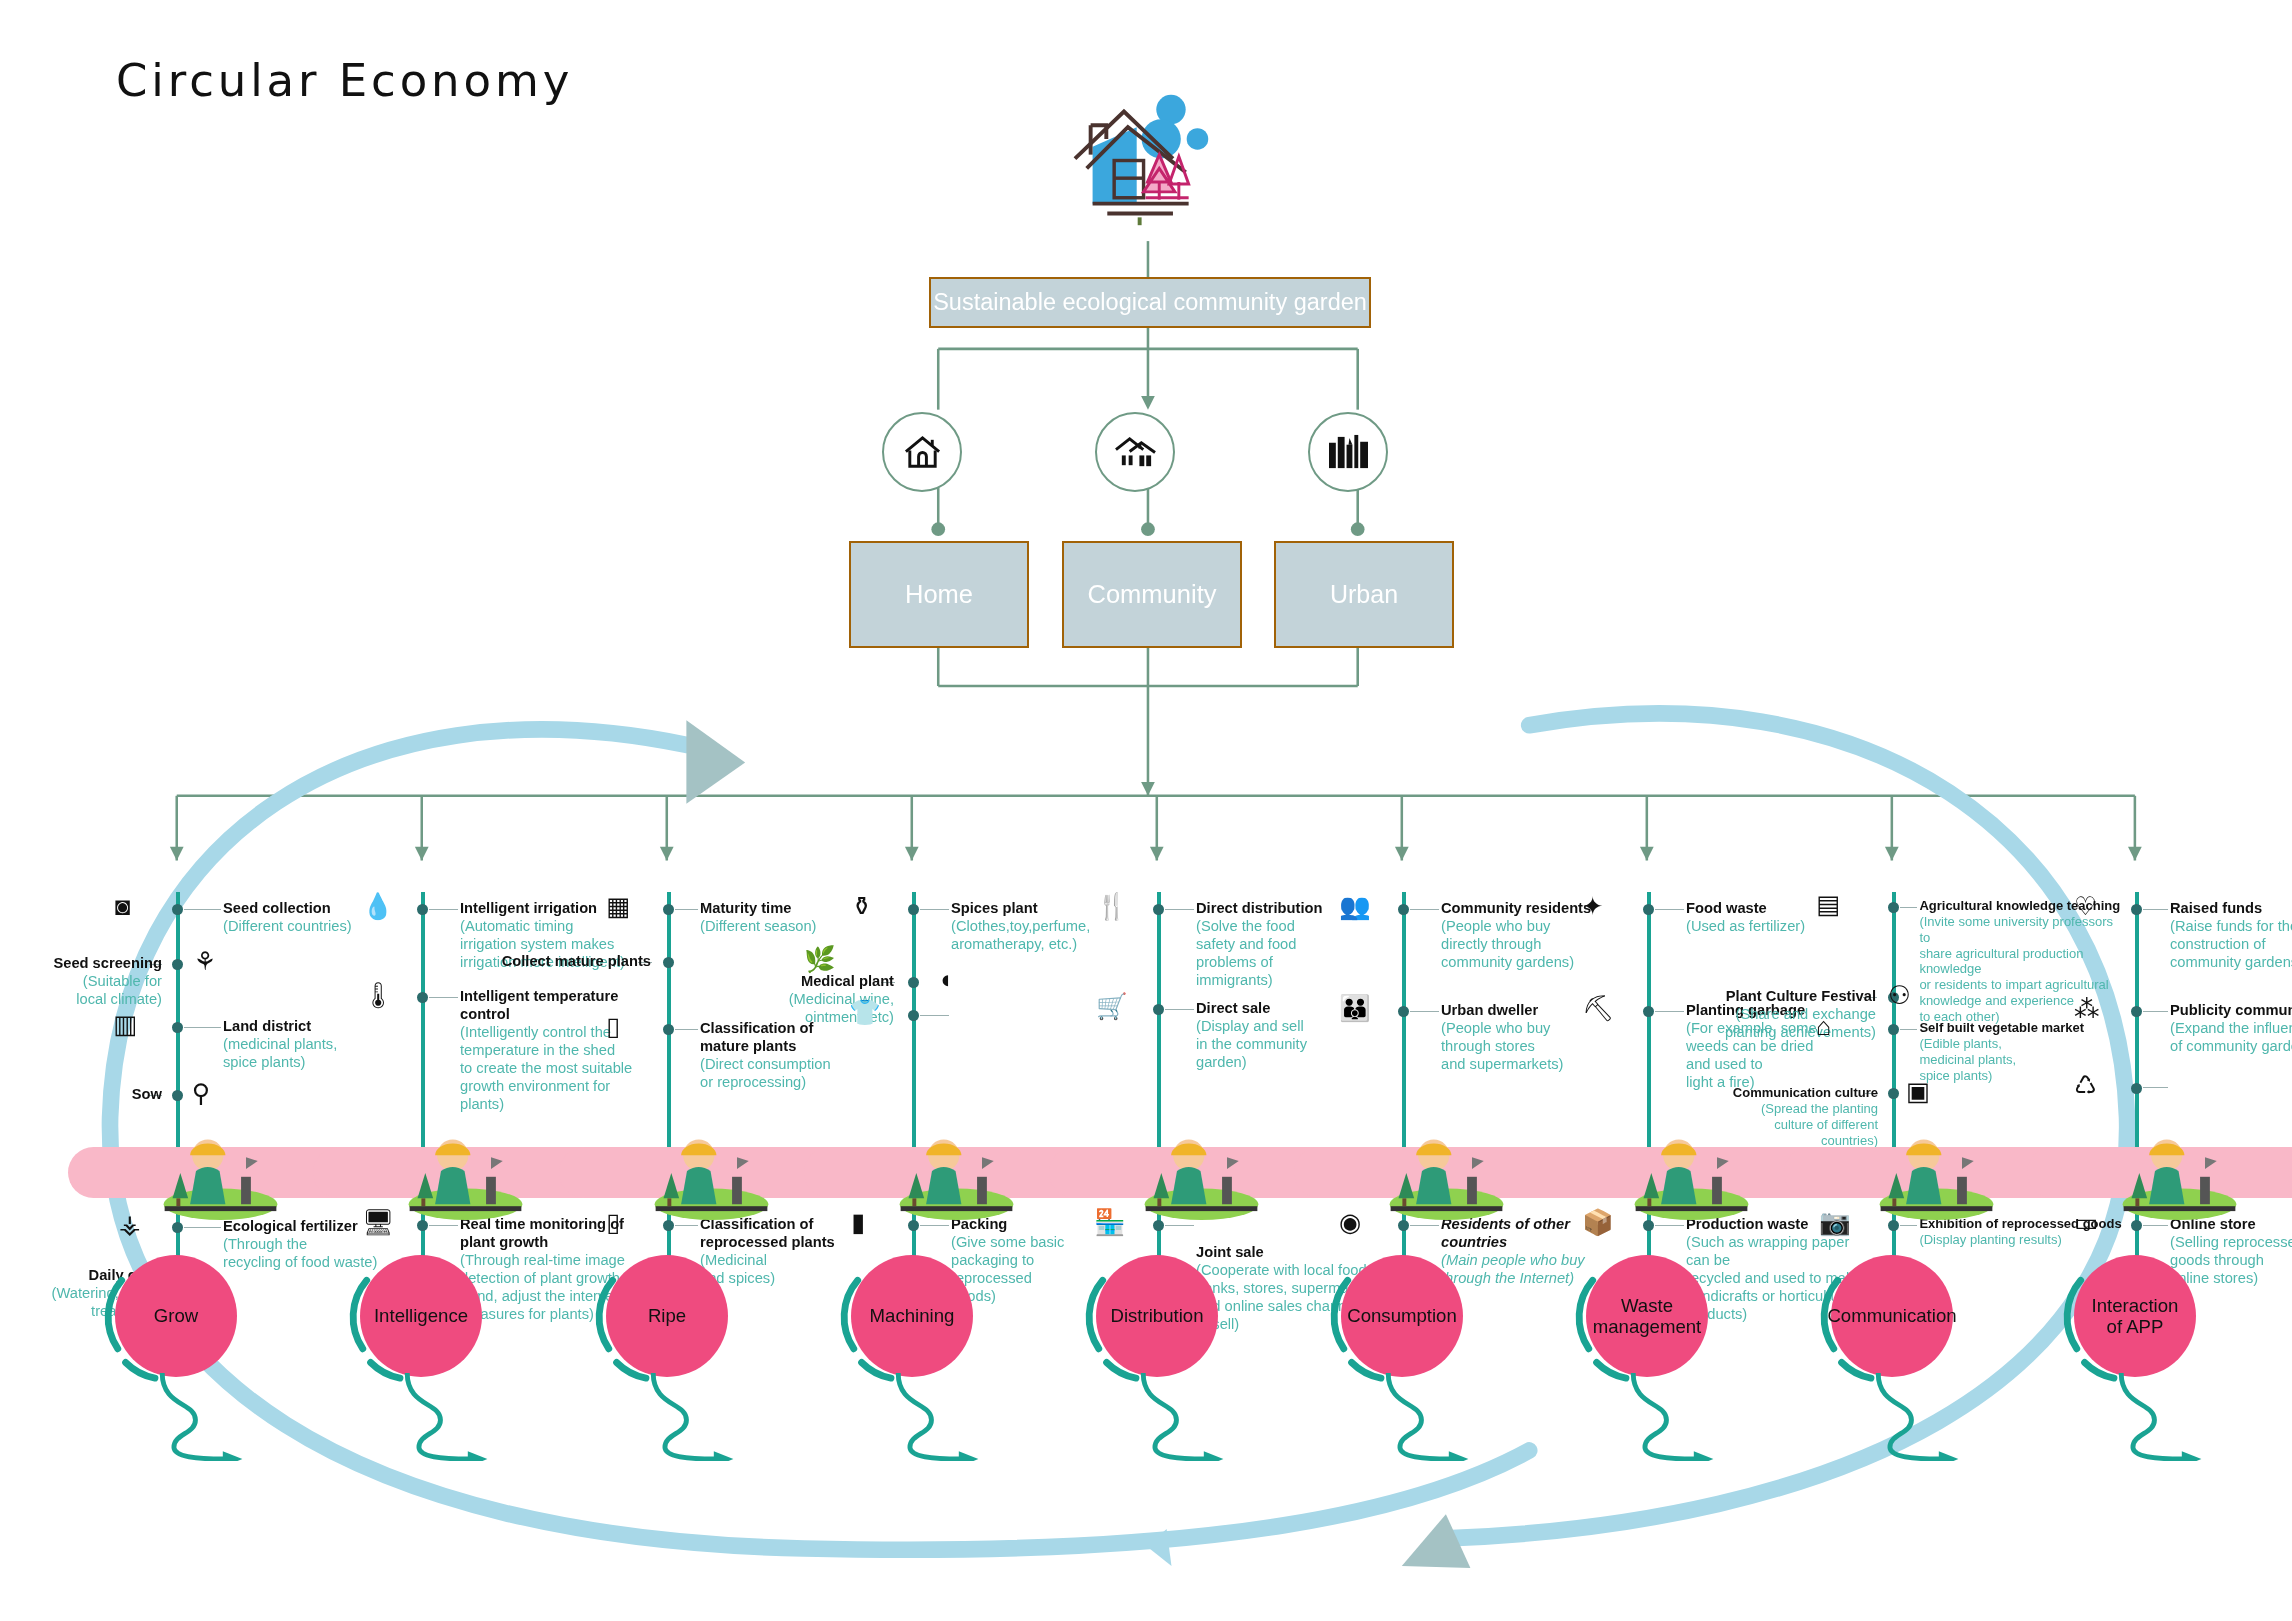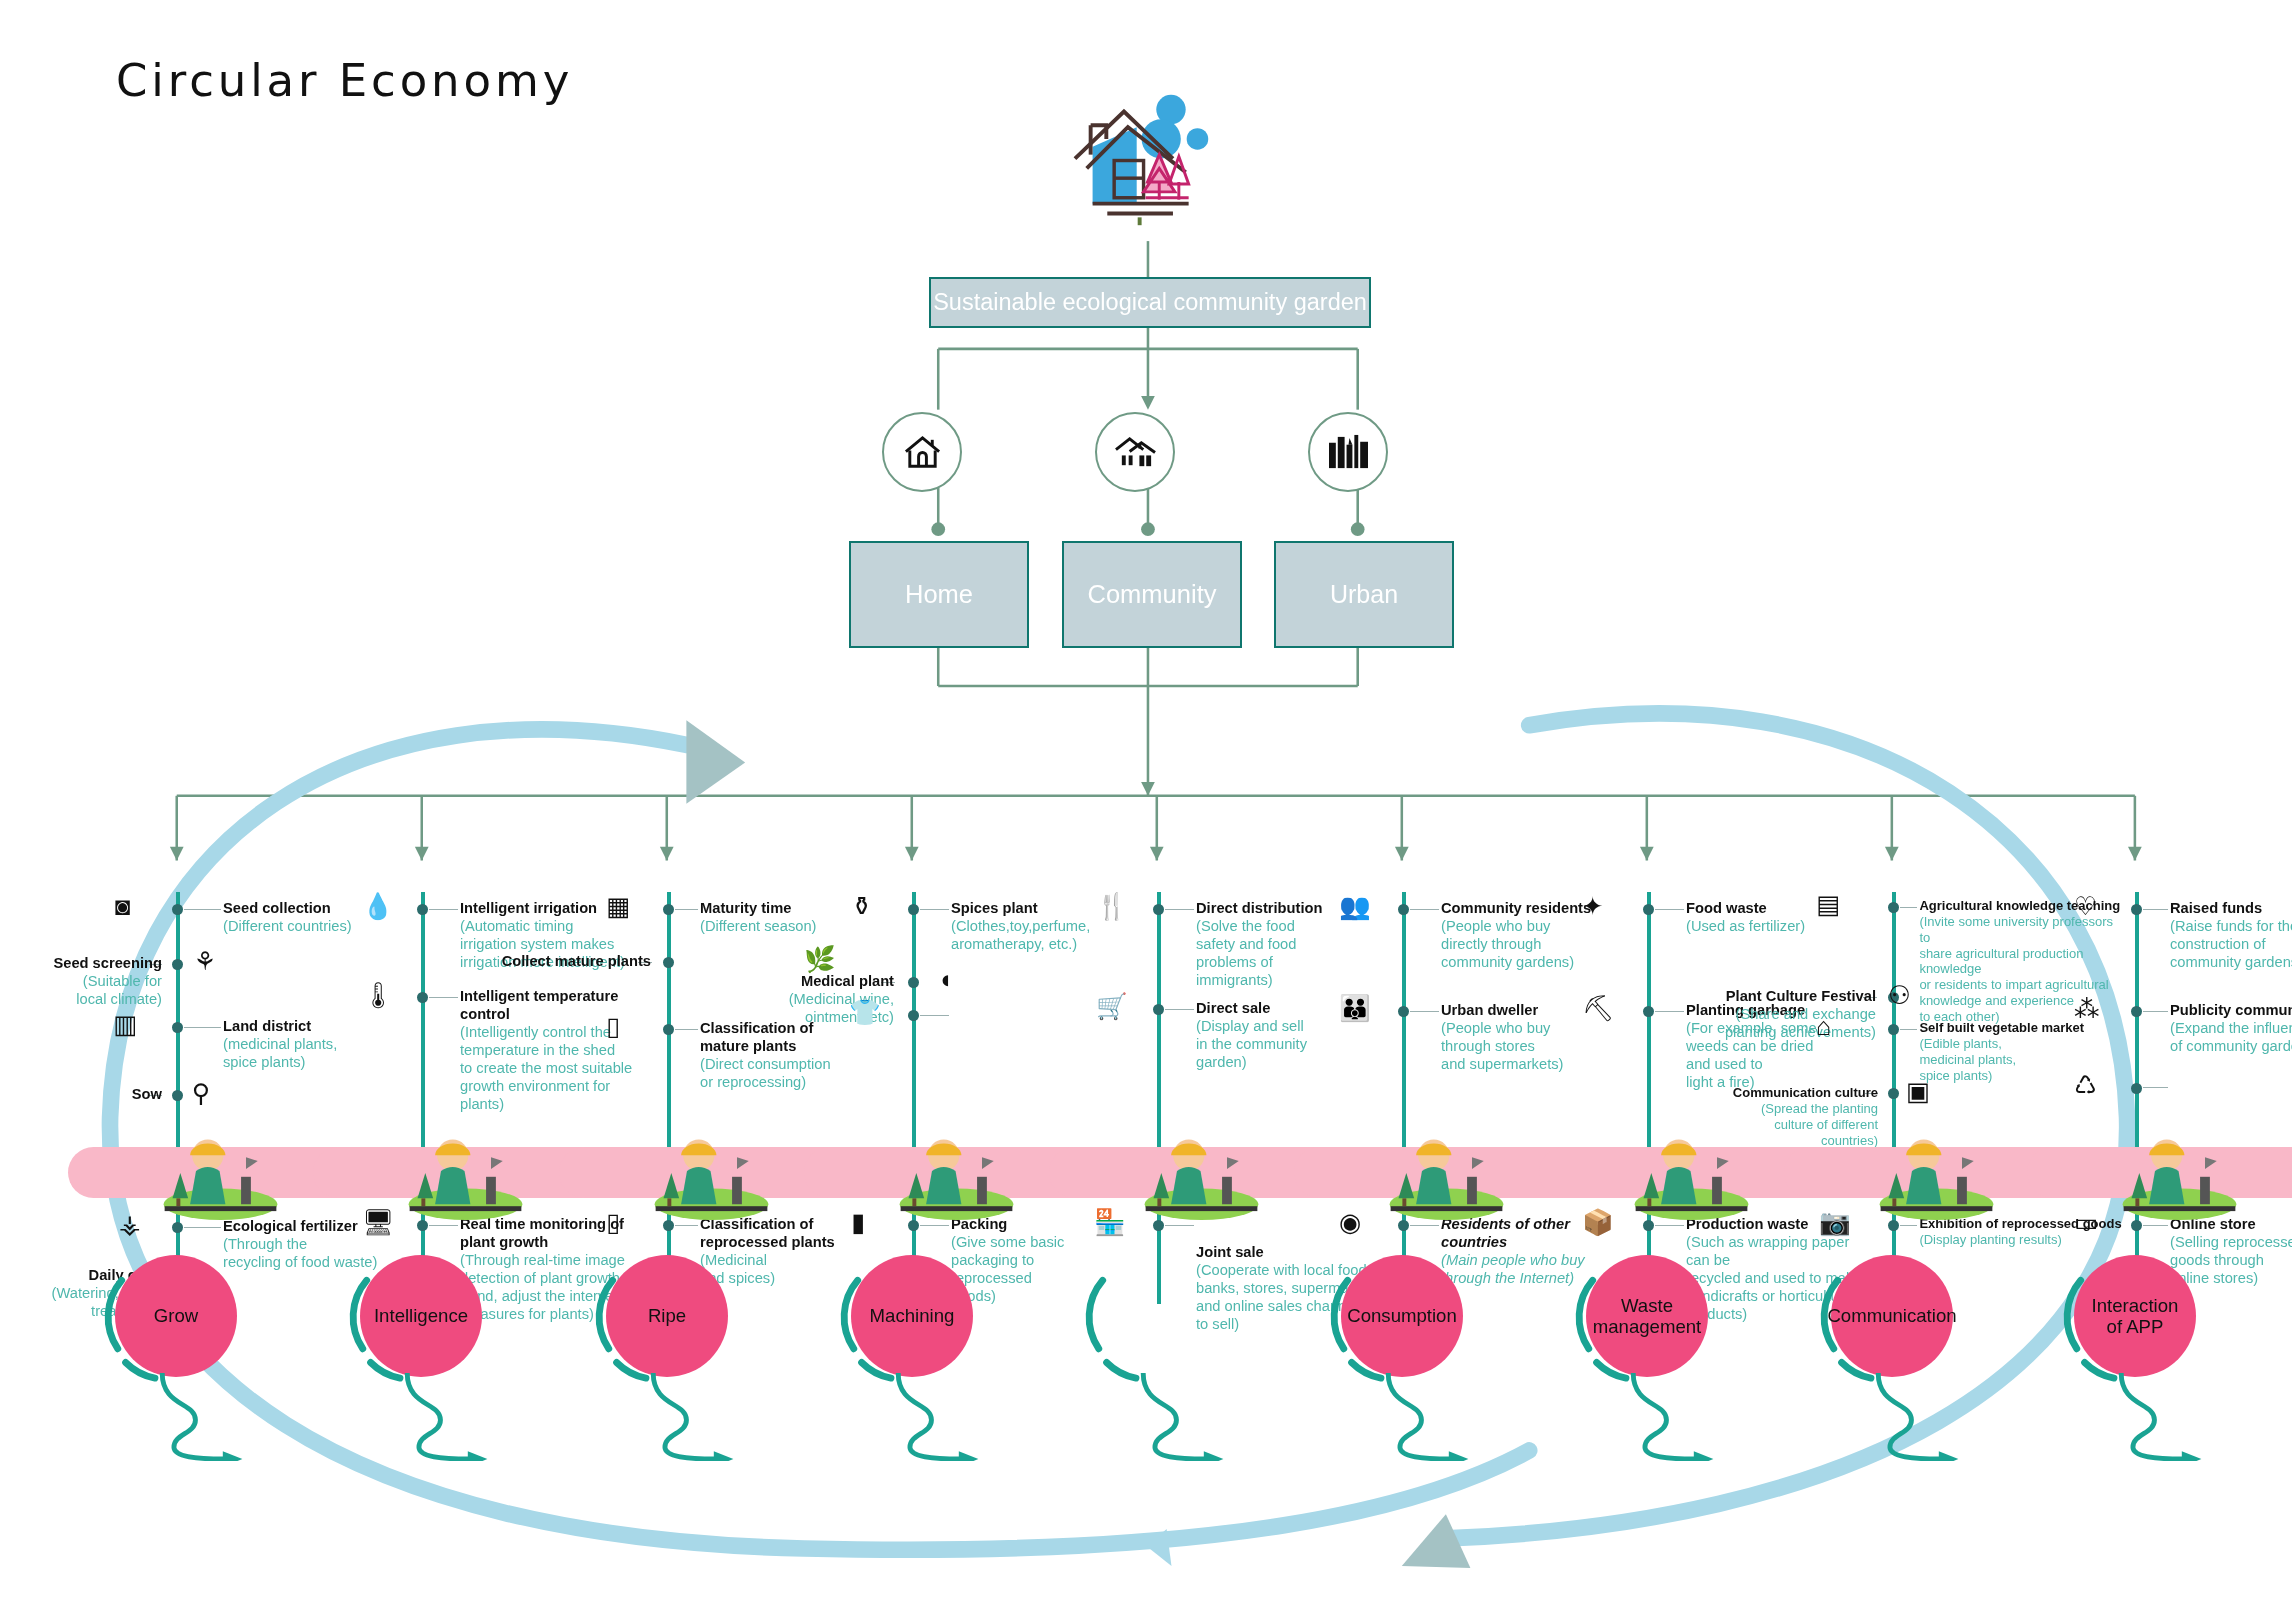--- a/index.html
+++ b/index.html
@@ -8,21 +8,21 @@
   .abs{position:absolute;}
 
   
   #page-title{left:116px;top:54px;font-size:45px;letter-spacing:3.9px;font-weight:400;color:#111;
               font-family:"DejaVu Sans",sans-serif;}
 
   
   #hero-icon{left:1063px;top:88px;width:167px;height:147px;}
 
   
-  .gbox{background:#c3d3d9;border:2px solid #0f766e;color:#ffffff;
+  .gbox{background:#c3d3d9;border:2px solid #a16207;color:#ffffff;
         display:flex;align-items:center;justify-content:center;}
   #root-box{left:929px;top:277px;width:438px;height:47px;font-size:23.5px;}
 
   
   .branch-circle{width:76px;height:76px;border-radius:50%;border:2.9px solid #6f9a85;
                  background:#ffffff;display:flex;align-items:center;justify-content:center;}
   #bc-home{left:882px;top:412px;}
   #bc-comm{left:1095px;top:412px;}
   #bc-urban{left:1308px;top:412px;}
 
@@ -472,20 +472,23 @@
           <rect x="96" y="70" width="10" height="28" fill="#555"></rect>
           <path d="M101 62 l12 -8 l-12 -4 z" fill="#777"></path>
           <path d="M26 92 l8 -26 l8 26 z" fill="#2e8b57"></path>
           <rect x="30" y="92" width="4" height="8" fill="#6b4a2f"></rect>
           <rect x="18" y="100" width="114" height="5" fill="#333"></rect>
         </svg></div>
       <div class="arc"><svg viewBox="0 0 172 140" width="169" height="137">
           <path d="M30 34 A 58 58 0 0 0 26 104" fill="none" stroke="#1aa393" stroke-width="7" stroke-linecap="round"></path>
           <path d="M34 118 A 58 58 0 0 0 64 134" fill="none" stroke="#1aa393" stroke-width="7" stroke-linecap="round"></path>
         </svg></div>
+      <div class="bubble">
+        <span style="white-space: pre-line;">Distribution</span>
+      </div>
       <div class="tail"><svg viewBox="0 0 120 90" width="118" height="88">
           <path d="M6 0 C 6 34, 40 30, 40 48 C 40 62, 18 62, 18 76 C 18 86, 42 88, 70 88" fill="none" stroke="#1aa393" stroke-width="5"></path>
           <polygon points="68,80 88,88 68,96" fill="#1aa393"></polygon>
         </svg></div>
     </div>
     <div class="col" style="left: 1402px;">
       <div class="spine"></div>
       <div class="node" style="top: 41px;"></div>
       <div class="leader" style="top: 46px; left: 7.8px; width: 29px;"></div>
       <div class="icon" style="top: 31px; left: -63px;">👥</div>

